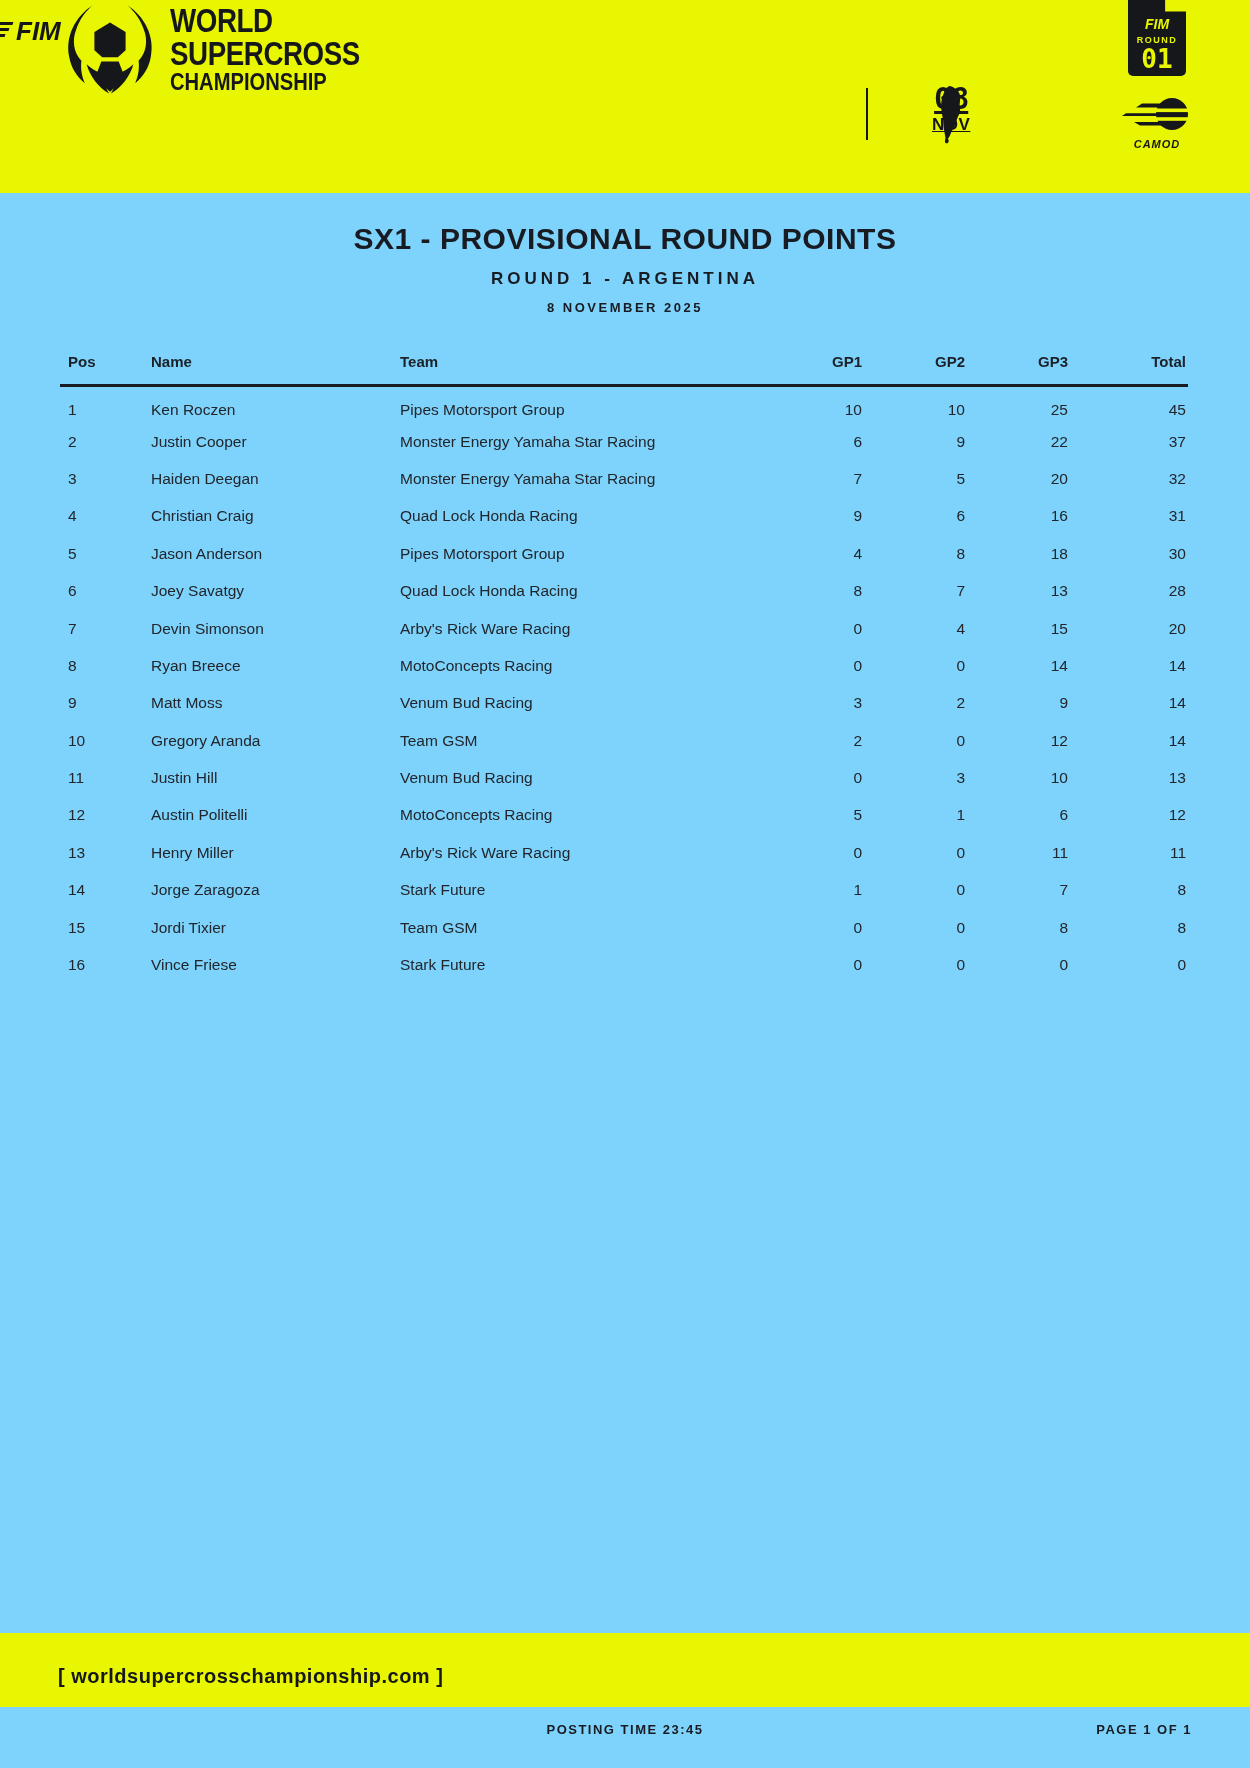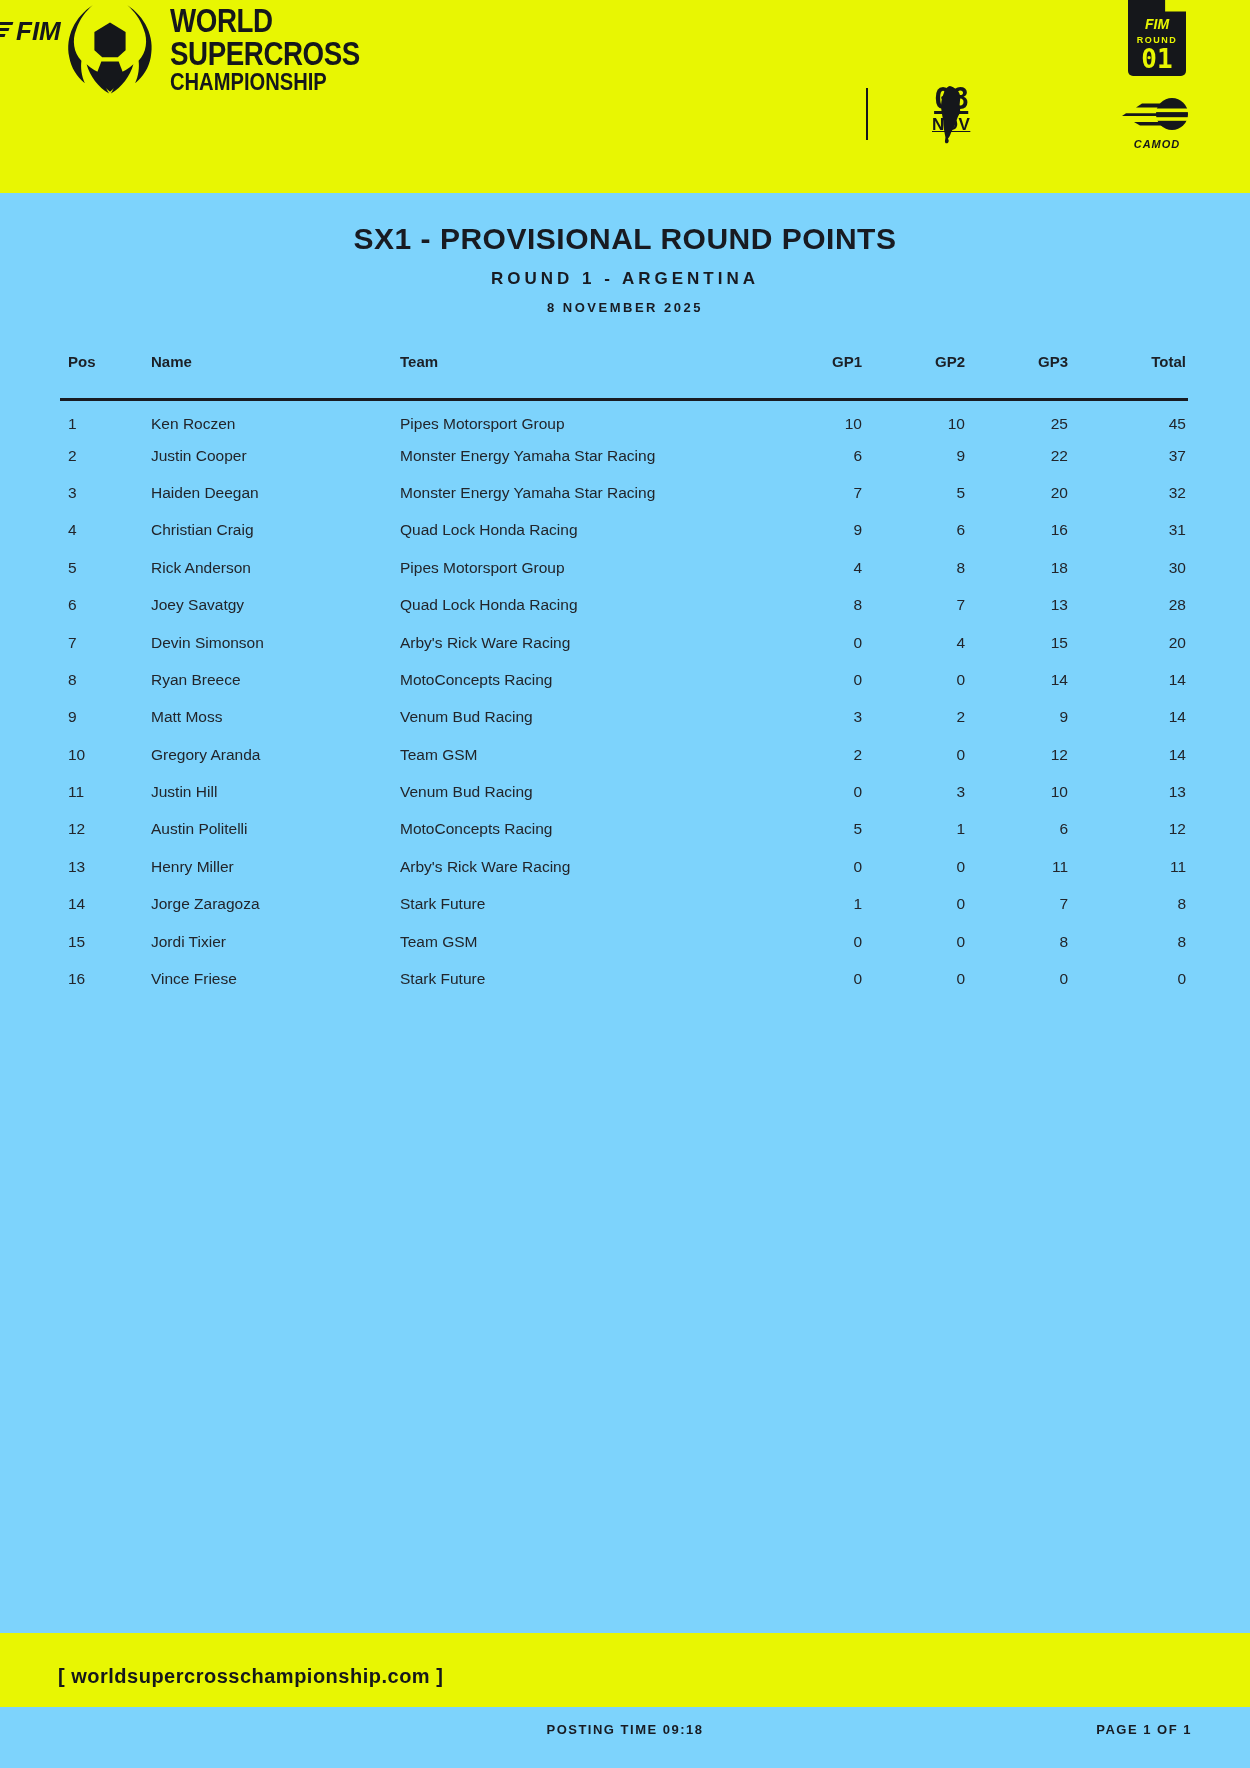--- a/index.html
+++ b/index.html
@@ -94,21 +94,21 @@
     table-layout:fixed;
     color:#22252b;
   }
   .points-table col.c-pos   { width:83px; }
   .points-table col.c-name  { width:249px; }
   .points-table col.c-team  { width:369px; }
   .points-table col.c-gp    { width:103px; }
   .points-table col.c-total { width:118px; }
   .points-table th {
     font-size:15px; font-weight:bold; text-align:left;
-    padding:0 0 28px 8px; color:#1c2027;
+    padding:0 0 14px 8px; color:#1c2027;
     border-bottom:3px solid #181b22;
   }
   .points-table th.num, .points-table td.num { text-align:right; padding-right:2px; }
   .points-table td {
     font-size:15.5px; font-weight:normal;
     height:37.4px; padding-left:8px;
     vertical-align:middle;
   }
   .points-table tbody tr:first-child td { padding-top:10px; }
 
@@ -259,21 +259,21 @@
           <td>4</td>
           <td>Christian Craig</td>
           <td>Quad Lock Honda Racing</td>
           <td class="num">9</td>
           <td class="num">6</td>
           <td class="num">16</td>
           <td class="num">31</td>
         </tr>
         <tr>
           <td>5</td>
-          <td>Rick Anderson</td>
+          <td>Jason Anderson</td>
           <td>Pipes Motorsport Group</td>
           <td class="num">4</td>
           <td class="num">8</td>
           <td class="num">18</td>
           <td class="num">30</td>
         </tr>
         <tr>
           <td>6</td>
           <td>Joey Savatgy</td>
           <td>Quad Lock Honda Racing</td>
@@ -372,17 +372,17 @@
           <td class="num">0</td>
           <td class="num">0</td>
         </tr>
       </tbody>
   </table>
 
   <footer class="footer-bar">
     <div class="footer-url">[ worldsupercrosschampionship.com ]</div>
   </footer>
   <div class="footer-meta">
-    <div class="posting-time">POSTING TIME 09:18</div>
+    <div class="posting-time">POSTING TIME 23:45</div>
     <div class="page-num">PAGE 1 OF 1</div>
   </div>
 
 </div>
 
 </body></html>

